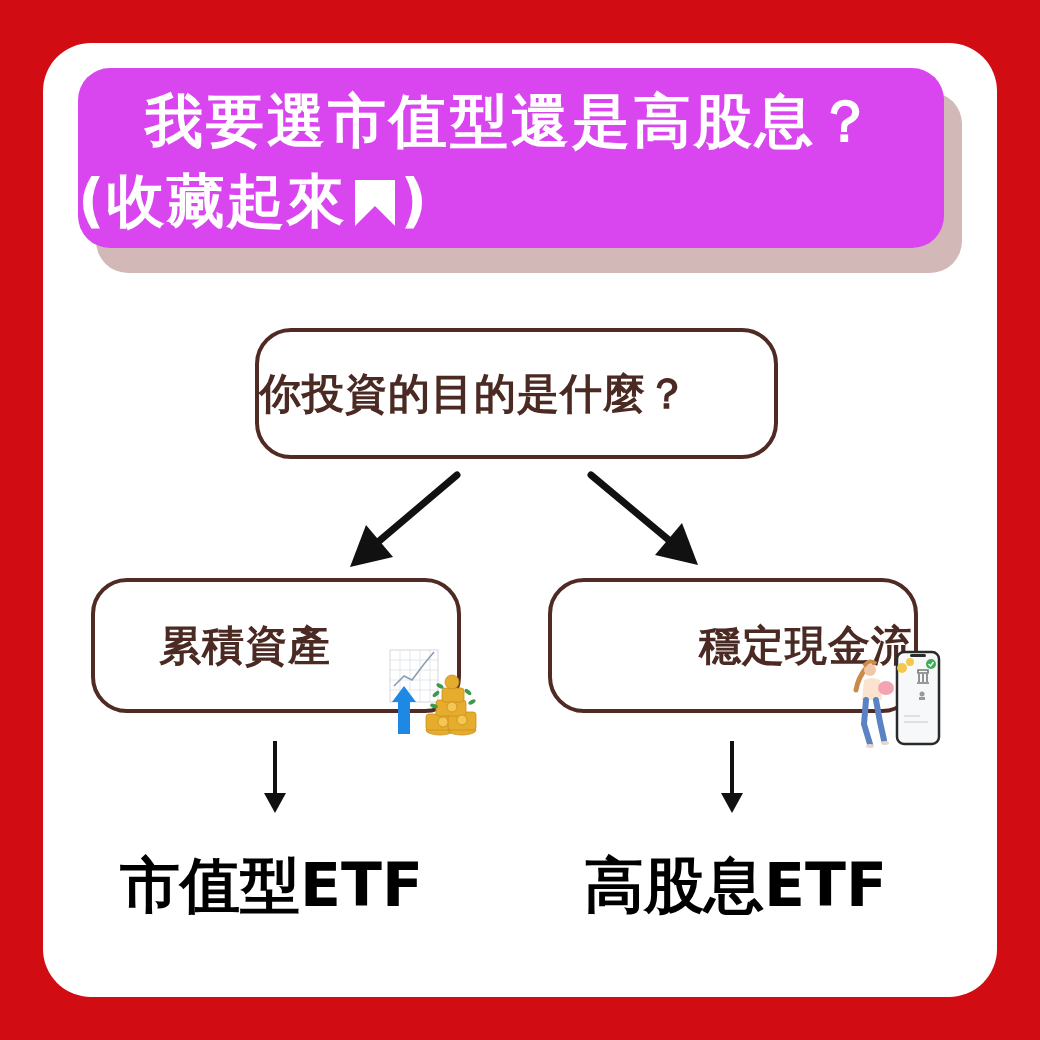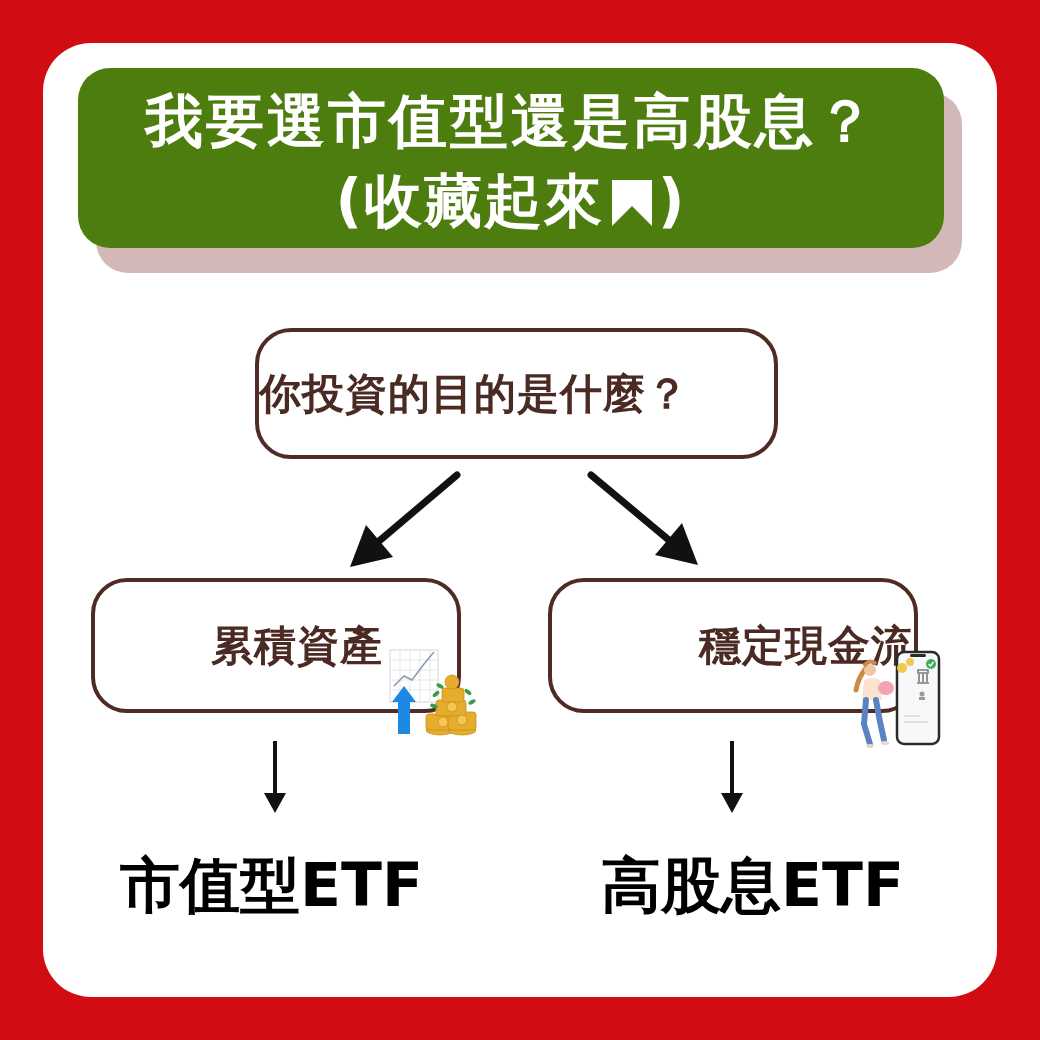--- a/index.html
+++ b/index.html
@@ -20,40 +20,39 @@
       position: absolute;
       left: 96px; top: 92px;
       width: 866px; height: 181px;
       background: #d3b8b8;
       border-radius: 32px;
     }
     .header {
       position: absolute;
       left: 78px; top: 68px;
       width: 866px; height: 180px;
-      background: #4d7c0f;
+      background: #d946ef;
       border-radius: 32px;
       color: #ffffff;
       text-align: center;
       font-weight: bold;
     }
     .header .line1 {
       position: absolute;
       left: 0; right: 0; top: 18px;
       font-size: 58px;
       line-height: 70px;
       letter-spacing: 3px;
     }
     .header .line2 {
       position: absolute;
       left: 0; right: 0; top: 98px;
       font-size: 58px;
       line-height: 70px;
       display: flex;
-      justify-content: center;
       align-items: center;
       letter-spacing: 2px;
     }
     .bookmark-icon {
       display: inline-block;
       width: 44px; height: 50px;
       margin: 0 4px 0 6px;
       position: relative;
       top: 2px;
     }
@@ -72,21 +71,21 @@
     .node-question {
       left: 255px; top: 328px;
       width: 523px; height: 131px;
       border-radius: 36px;
     }
     .node-left {
       left: 91px; top: 578px;
       width: 370px; height: 135px;
       border-radius: 36px;
       justify-content: flex-start;
-      padding-left: 116px;
+      padding-left: 64px;
     }
     .node-right {
       left: 548px; top: 578px;
       width: 370px; height: 135px;
       border-radius: 36px;
       justify-content: flex-end;
       padding-left: 72px;
     }
     .arrows {
       position: absolute;
@@ -96,21 +95,21 @@
     }
     .result {
       position: absolute;
       color: #000000;
       font-weight: bold;
       font-size: 60px;
       line-height: 70px;
       white-space: nowrap;
     }
     .result-left { left: 120px; top: 850px; }
-    .result-right { left: 601px; top: 850px; }
+    .result-right { left: 584px; top: 850px; }
     .illus {
       position: absolute;
     }
     .illus-growth { left: 388px; top: 646px; width: 92px; height: 92px; }
     .illus-phone { left: 852px; top: 650px; width: 90px; height: 100px; }
   </style>
 </head>
 <body>
 
 <div class="card"></div>

